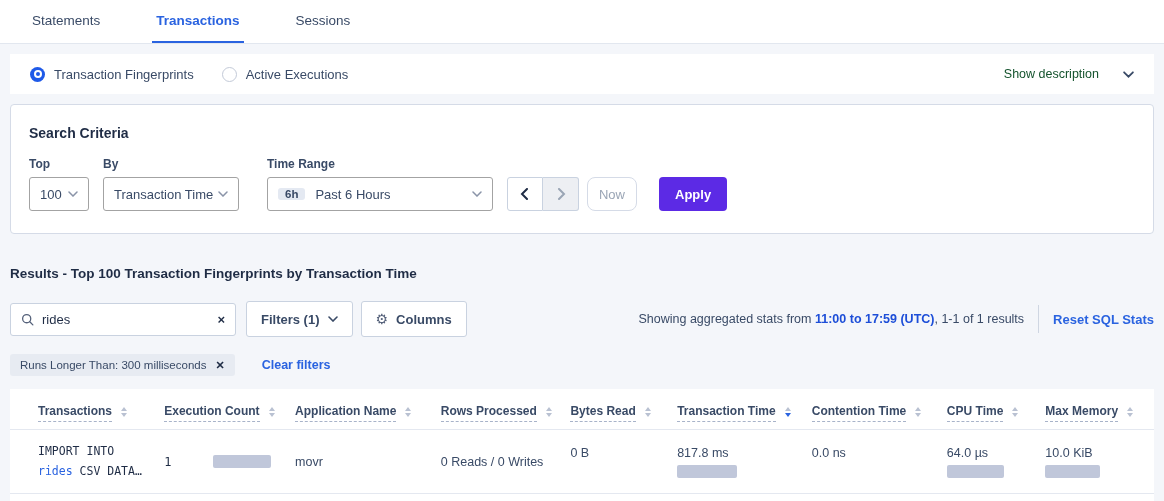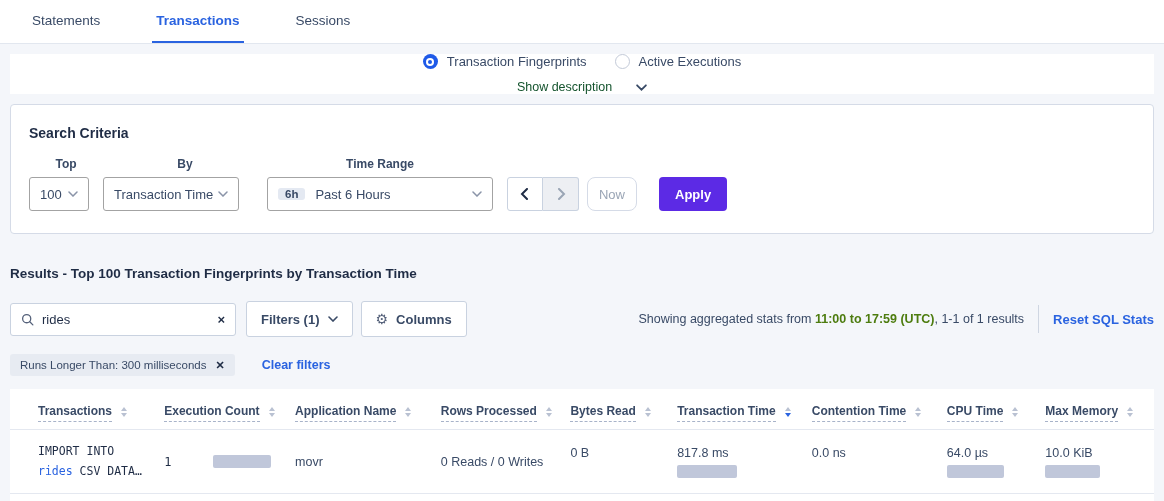--- a/index.html
+++ b/index.html
@@ -7,34 +7,34 @@
   body { background:#f4f6fa; font-family:"Liberation Sans", sans-serif; color:#475872; }
 
   
   .tabbar { height:44px; background:#fff; border-bottom:1px solid #e2e7ef; display:flex; align-items:flex-end; padding:0 0 0 28px; }
   .tab { font-size:13.5px; color:#394a66; padding:0 4px; margin-right:48px; height:43px; display:flex; align-items:center; cursor:pointer; border-bottom:2px solid transparent; }
   .tab.active { color:#2a63e0; font-weight:bold; border-bottom:2px solid #2a63e0; }
 
   .page { padding:0 10px; }
 
   
-  .radio-card { margin-top:10px; background:#fff; height:40px; display:flex; align-items:center; justify-content:space-between; padding:0 20px;flex-direction:column; }
+  .radio-card { margin-top:10px; background:#fff; height:40px; display:flex; align-items:center; justify-content:space-between; padding:0 20px; }
   .radio-group { display:flex; align-items:center; gap:28px; }
   .radio-opt { display:flex; align-items:center; gap:9px; font-size:13px; color:#394a66; cursor:pointer; }
   .radio-circle { width:15px; height:15px; border-radius:50%; border:1.5px solid #c3cad8; background:#fff; position:relative; }
   .radio-circle.selected { border:none; background:#1f5ae8; }
   .radio-circle.selected::after { content:""; position:absolute; left:3.5px; top:3.5px; width:8px; height:8px; border-radius:50%; background:#fff; }
   .radio-circle.selected::before { content:""; position:absolute; left:5.5px; top:5.5px; width:4px; height:4px; border-radius:50%; background:#1f5ae8; z-index:1; }
   .show-desc { display:flex; align-items:center; gap:24px; font-size:12.5px; color:#14532d; cursor:pointer; }
 
   
   .criteria-card { margin-top:10px; background:#fff; border:1px solid #d5dbe7; border-radius:4px; padding:20px 18px 22px; }
   .criteria-title { font-size:14px; font-weight:bold; color:#1f2c45; margin-bottom:16px; }
   .controls { display:flex; align-items:flex-end; }
-  .control { display:flex; flex-direction:column;align-items:center; }
+  .control { display:flex; flex-direction:column; }
   .control-label { font-size:12px; font-weight:bold; color:#394a66; margin-bottom:6px; }
   .select-box { height:34px; border:1px solid #a3a3a3; border-radius:3px; background:#fff; display:flex; align-items:center; padding:0 10px; font-size:13px; color:#394a66; cursor:pointer; }
   .select-box .chev { margin-left:auto; color:#8a94a8; display:flex; }
   .sel-top { width:60px; margin-right:14px; }
   .sel-by { width:136px; margin-right:28px; }
   .sel-time { width:226px; }
   .time-badge { background:#e4e9f2; color:#394a66; font-size:11.5px; font-weight:bold; border-radius:3px; padding:0 7px; margin-right:10px; }
   .arrow-group { display:flex; margin-left:14px; }
   .arrow-btn { width:36px; height:34px; border:1px solid #c9d2e0; background:#fff; display:flex; align-items:center; justify-content:center; color:#1f2c45; cursor:pointer; }
   .arrow-btn.left { border-radius:3px 0 0 3px; }
@@ -47,21 +47,21 @@
   .toolbar { margin-top:20px; display:flex; align-items:center; }
   .search-box { width:226px; height:33px; border:1px solid #c9d2e0; border-radius:3px; background:#fff; display:flex; align-items:center; padding:0 10px; }
   .search-box input { border:none; outline:none; flex:1; font-size:13px; color:#1f2c45; margin-left:8px; font-family:"Liberation Sans",sans-serif; min-width:0; }
   .clear-x { color:#1f2c45; font-size:13px; font-weight:bold; cursor:pointer; line-height:1; }
   .tool-btn { height:36px; border:1px solid #c9d2e0; border-radius:3px; background:#fff; display:flex; align-items:center; gap:8px; padding:0 14px; font-size:13px; font-weight:bold; color:#394a66; cursor:pointer; }
   .filters-btn { margin-left:10px; }
   .columns-btn { margin-left:8px; }
   .gear { font-size:14px; color:#55617a; font-weight:normal; }
   .toolbar-spacer { flex:1; }
   .stats-text { font-size:12.5px; color:#394a66; }
-  .stats-text b { color:#4d7c0f; }
+  .stats-text b { color:#1d4ed8; }
   .v-divider { width:1px; height:28px; background:#cfd6e2; margin:0 14px; }
   .link { color:#2a63e0; font-weight:bold; font-size:13px; cursor:pointer; text-decoration:none; }
 
   .pill-row { margin-top:17px; display:flex; align-items:center; gap:27px; }
   .pill { background:#e7ebf2; border-radius:3px; height:22px; display:flex; align-items:center; padding:0 10px; font-size:11.5px; color:#394a66; }
   .pill .x { margin-left:9px; font-weight:bold; font-size:11px; color:#1f2c45; cursor:pointer; }
   .clear-filters { font-size:12.5px; }
 
   
   .table-card { margin-top:13px; background:#fff; padding-bottom:10px; }

